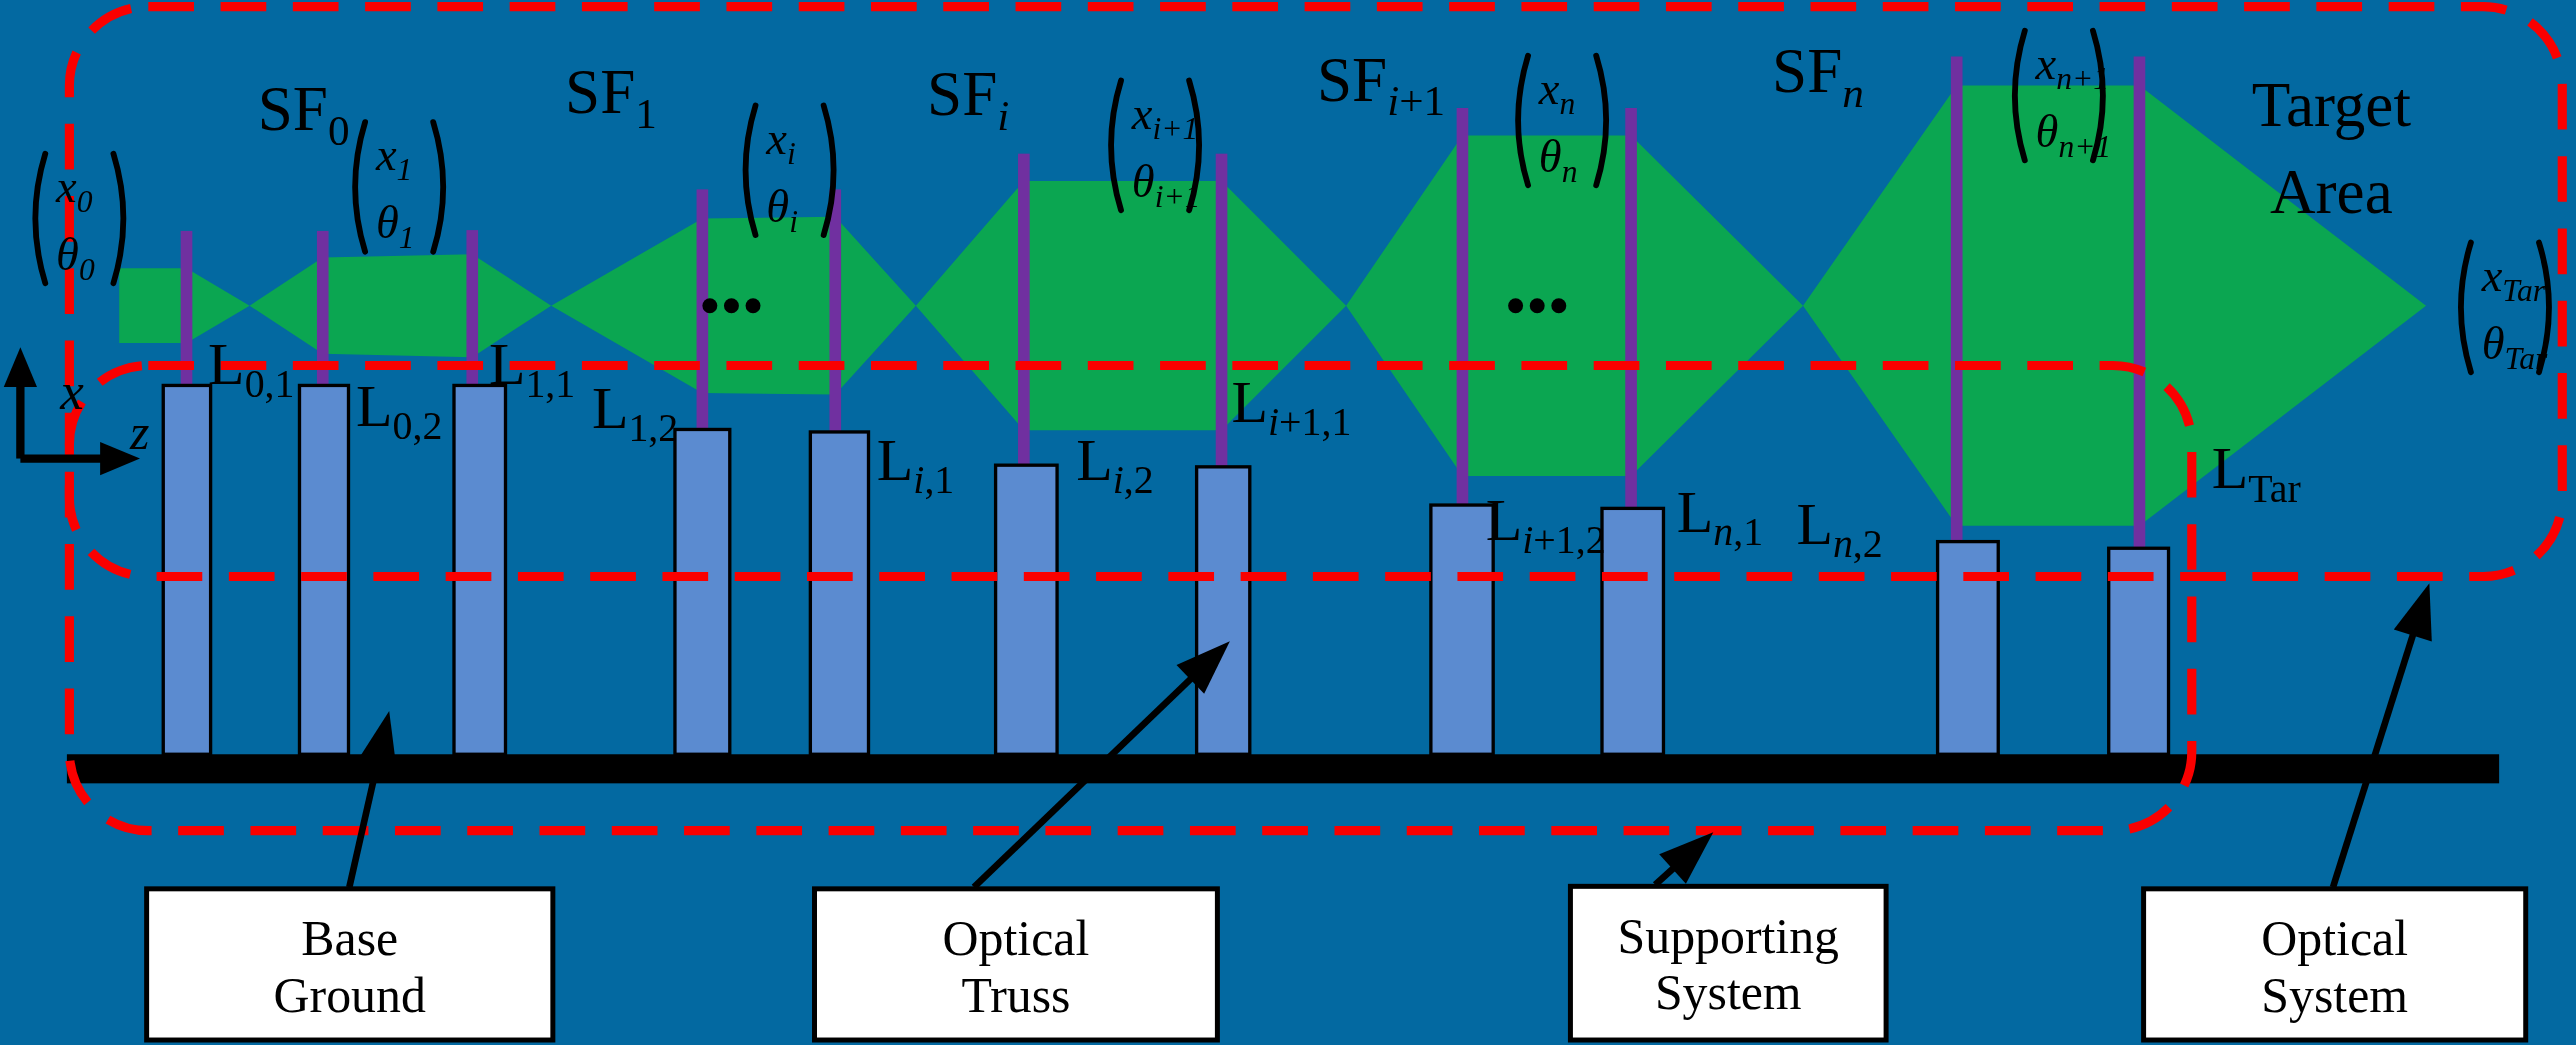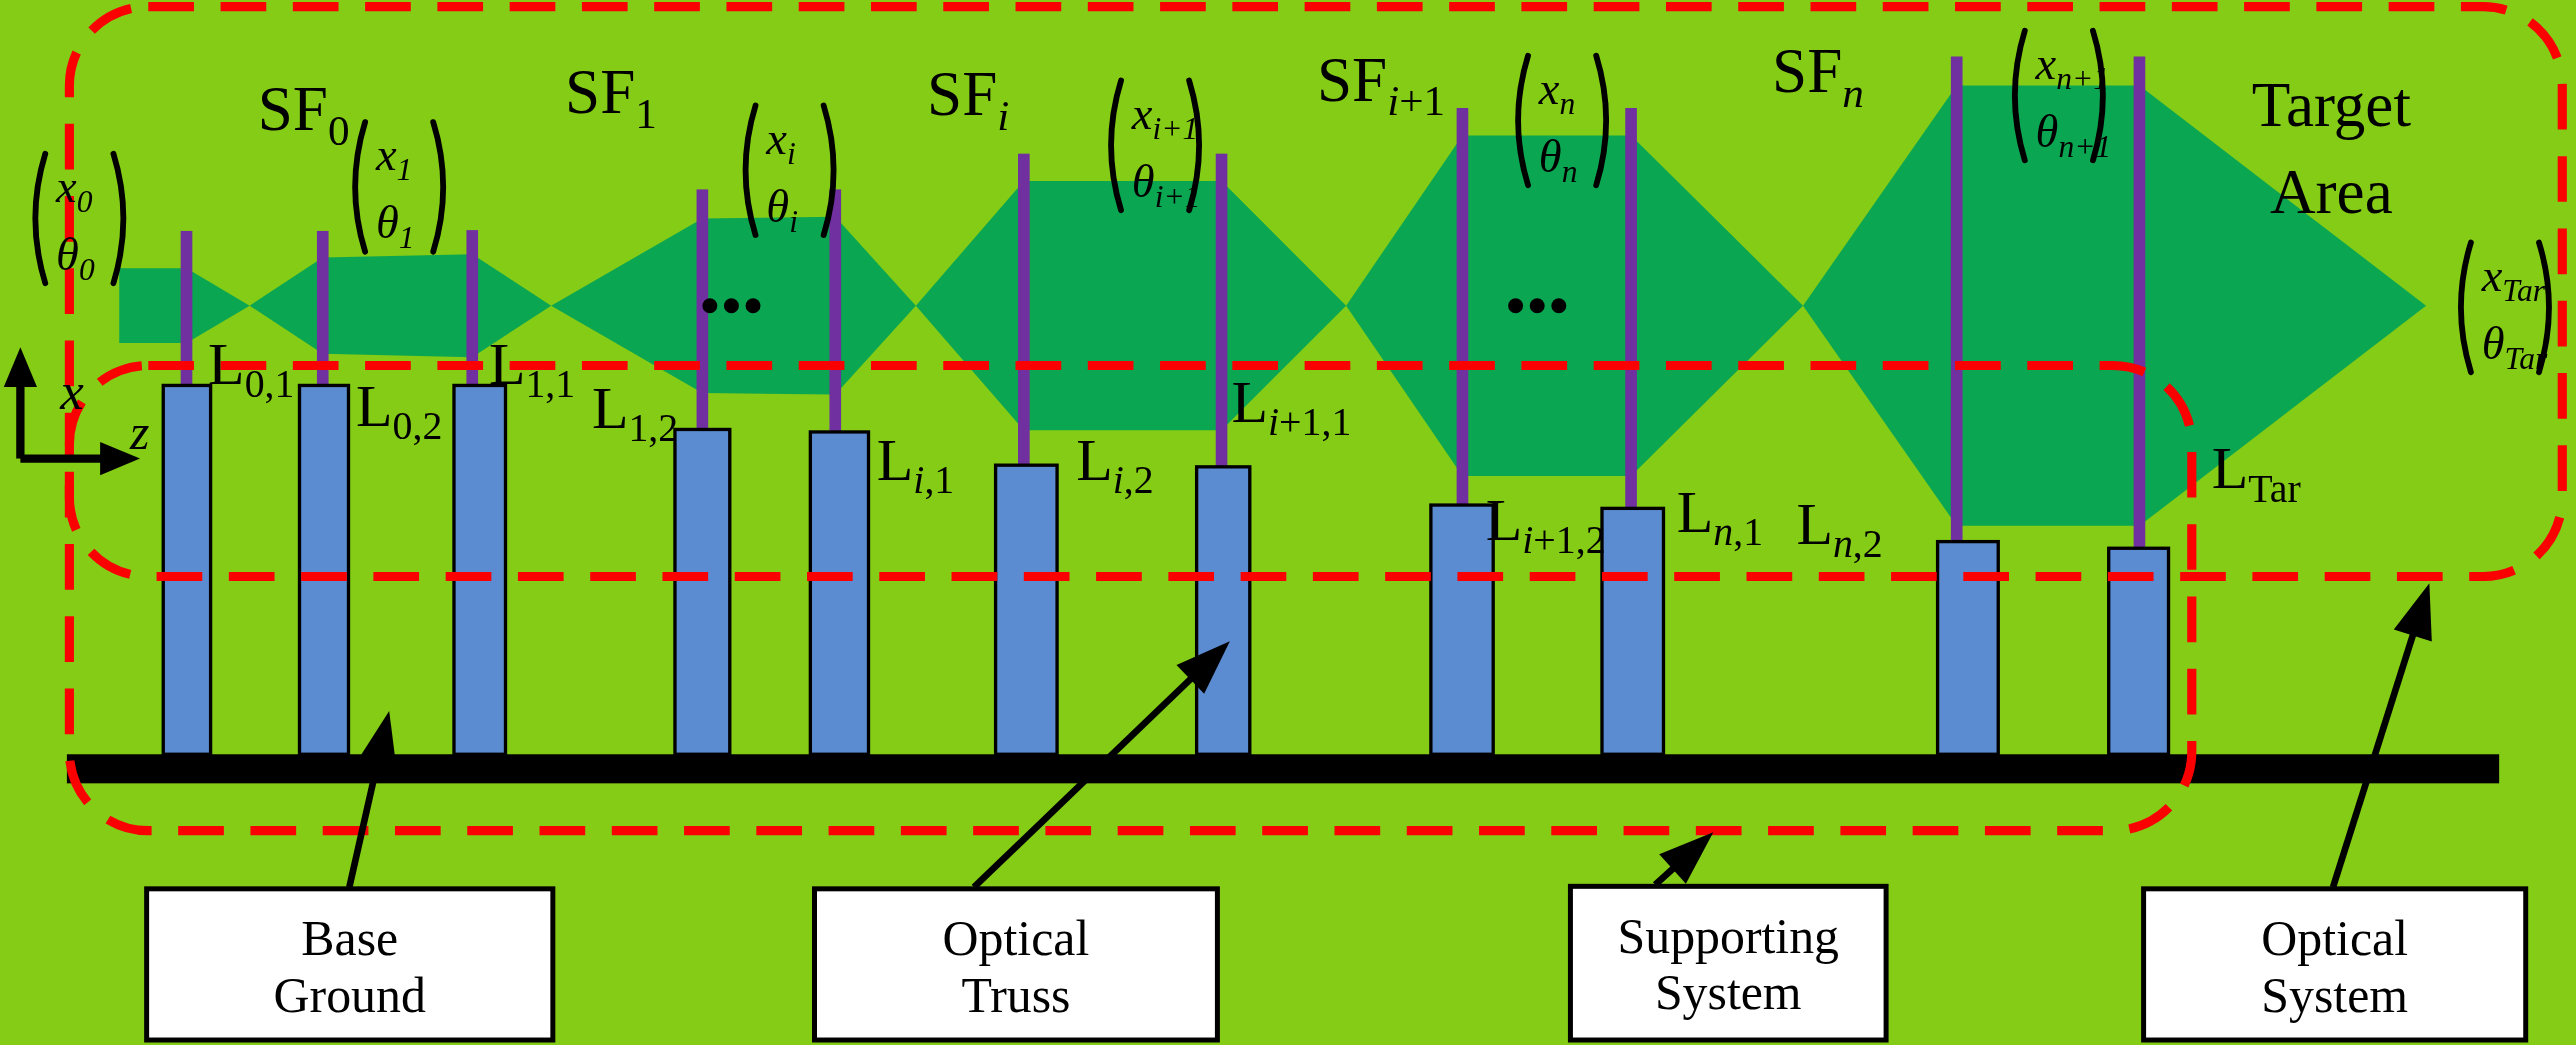--- a/index.html
+++ b/index.html
@@ -1,16 +1,16 @@
 <!DOCTYPE html>
 <html style="font-size:13.3px"><head>
 <meta charset="utf-8">
 <style>
   html,body{margin:0;padding:0;background:#ffffff;}
-  .stage{width:2576px;height:1045px;position:relative;background:#84cc16;font-family:"Liberation Serif", serif;}
+  .stage{width:2576px;height:1045px;position:relative;background:#0369a1;font-family:"Liberation Serif", serif;}
   svg{display:block;}
   text{font-family:"Liberation Serif", serif;fill:#000;}
 </style>
 </head>
 <body>
 
 <div class="stage">
   <svg id="diagram" width="2576" height="1045" viewBox="0 0 3100 1258" xmlns="http://www.w3.org/2000/svg">
       <path d="M143,323 L224,323 L224,413 L143,413 Z" fill="#0BA651"></path>
       <path d="M224,323 L300,368 L388,310 L388,426 L300,368 L224,413 Z" fill="#0BA651"></path>

